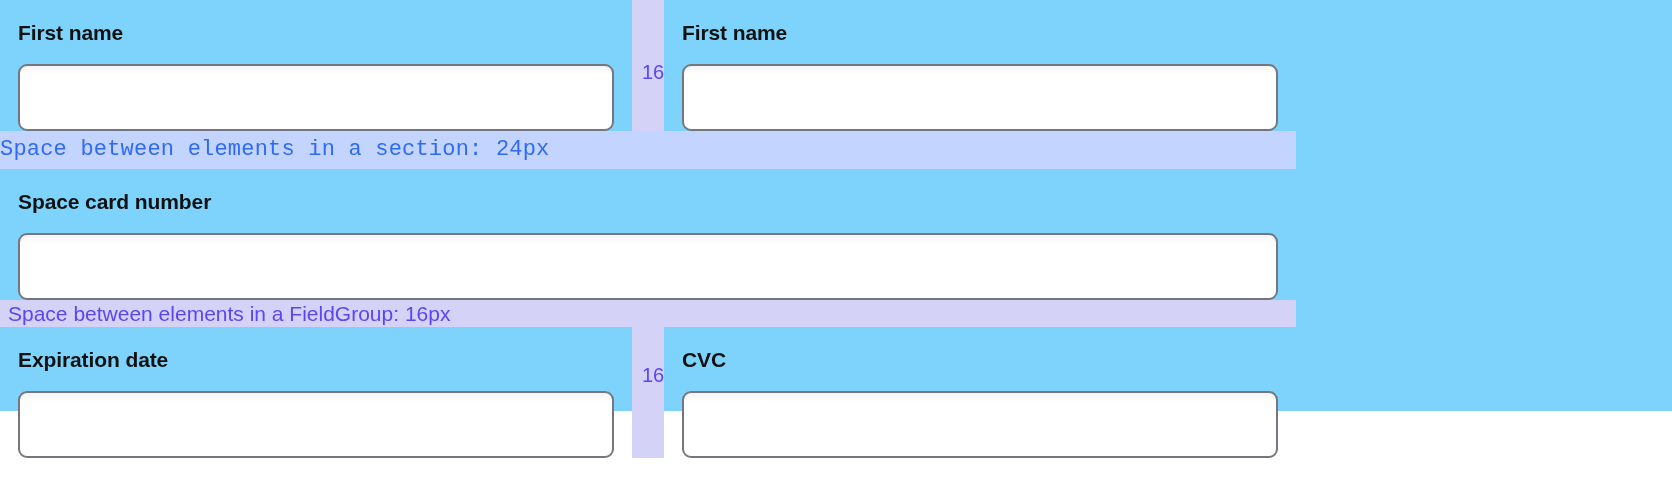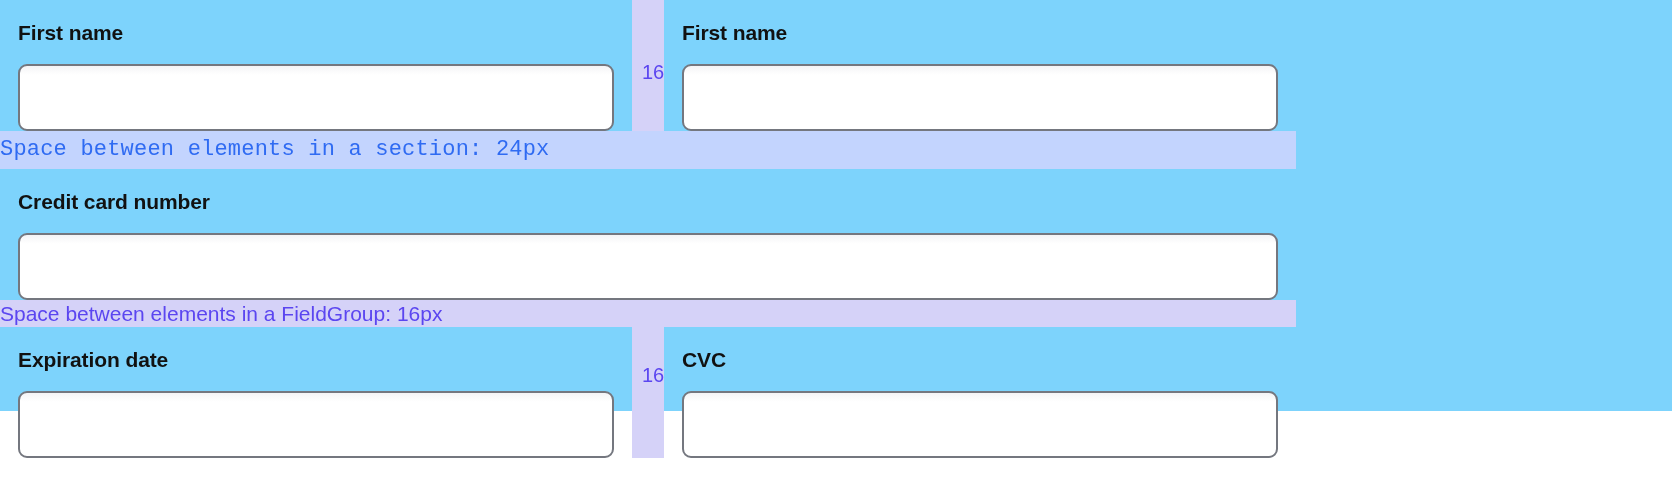--- a/index.html
+++ b/index.html
@@ -118,20 +118,21 @@
     font-size: 22px;
     letter-spacing: 0.2px;
   }
   .band-fieldgroup {
     background: #d5d2f8;
     color: #5b46f0;
     height: 27px;
     line-height: 27px;
     font-family: "Liberation Sans", sans-serif;
     font-size: 21px;
+    padding-left: 8px;
   }
   .single-col     { width: 100%; }
 </style>
 </head>
 <body>
 
 <div class="page">
   <div class="form">
 
     <div class="field-row">
@@ -152,21 +153,21 @@
         <div class="input-wrap">
           <input class="text-input" type="text" placeholder="" style="">
         </div>
       </div>
 
     </div>
 
     <div class="band band-section">Space between elements in a section: 24px</div>
 
     <div class="field-col single-col">
-      <div class="field-label">Credit card number</div>
+      <div class="field-label">Space card number</div>
       <div class="input-wrap">
         <input class="text-input" type="text" placeholder="" style="">
       </div>
     </div>
 
     <div class="band band-fieldgroup">Space between elements in a FieldGroup: 16px</div>
 
     <div class="field-row">
 
       <div class="field-col">

